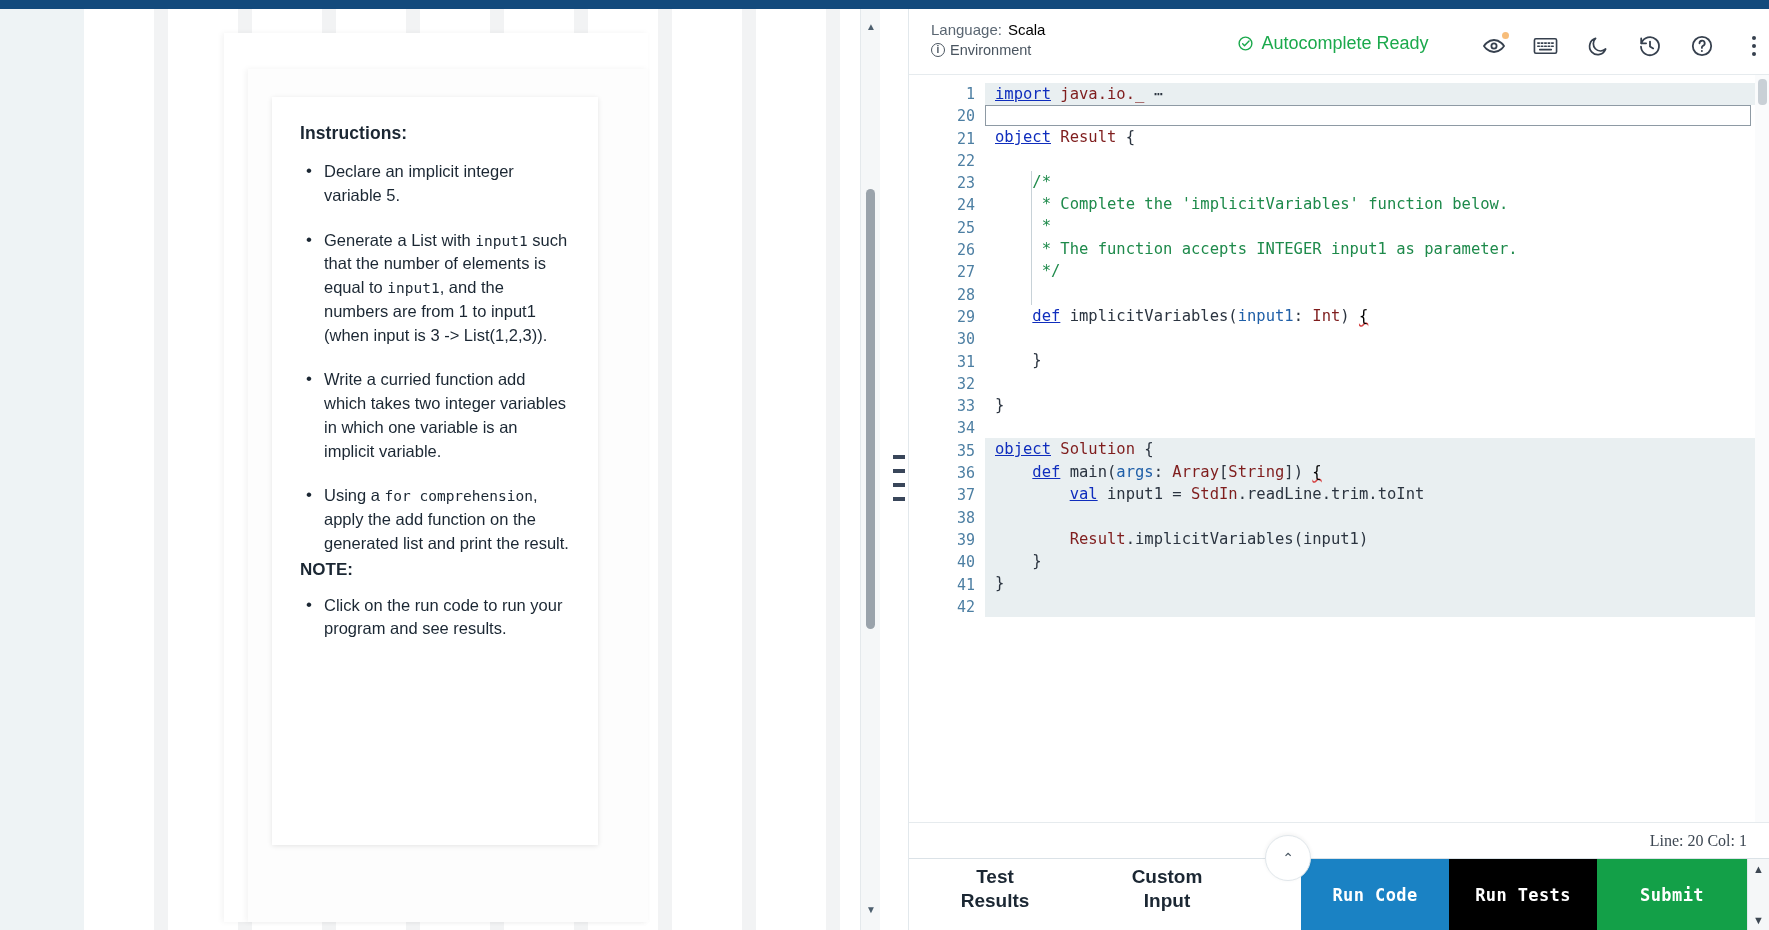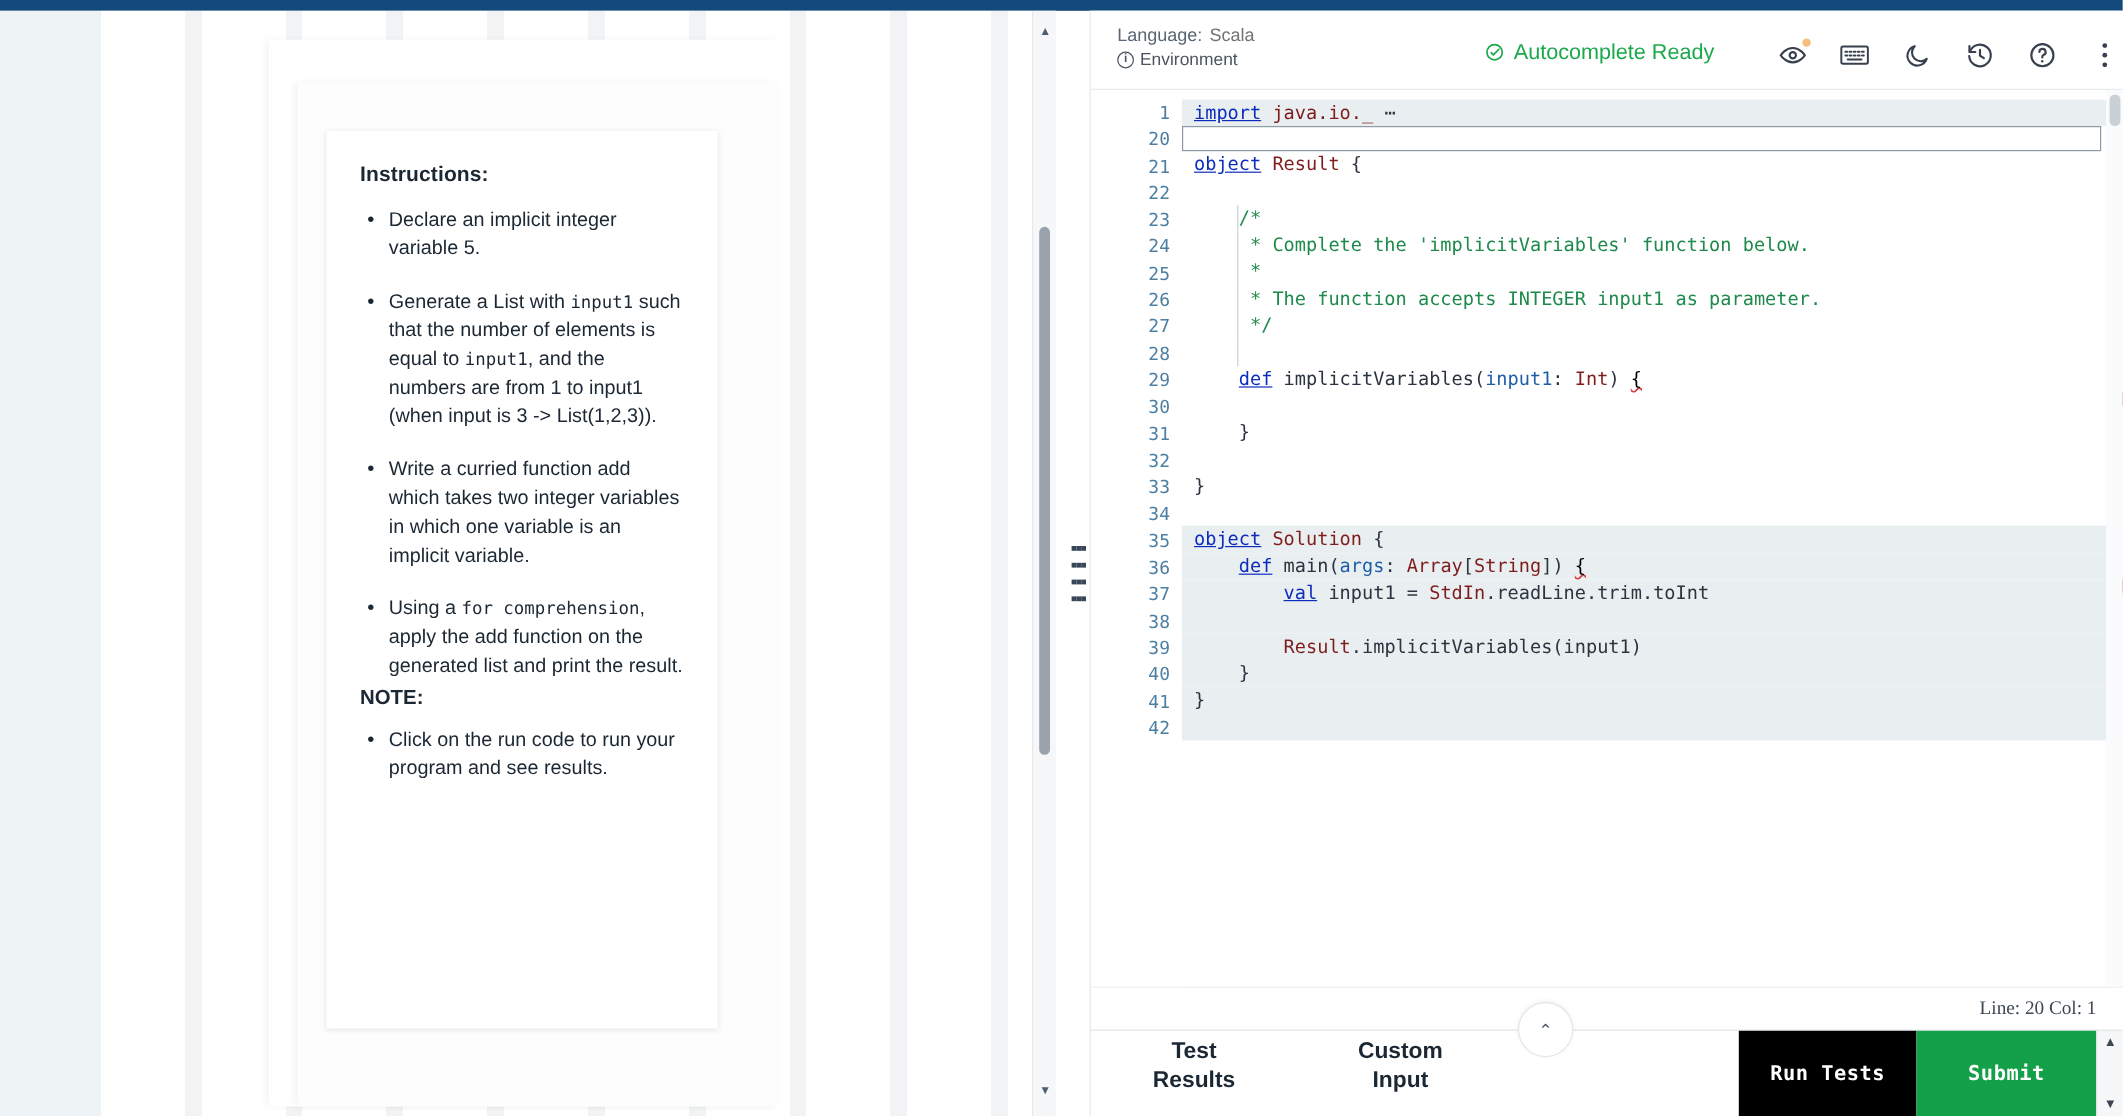--- a/index.html
+++ b/index.html
@@ -34,21 +34,21 @@
     position:absolute; left:224px; top:24px; width:424px; height:889px;
     background:#ffffff;
     box-shadow: -2px 0 6px rgba(0,0,0,0.05);
   }
   .card-mid {
     position:absolute; left:248px; top:60px; width:400px; height:853px;
     background:#fdfdfd;
     box-shadow: -2px 0 6px rgba(0,0,0,0.05);
   }
   .card-inner {
-    position:absolute; left:272px; top:100px; width:326px; height:748px;
+    position:absolute; left:272px; top:88px; width:326px; height:748px;
     background:#ffffff;
     box-shadow: 0 1px 5px rgba(0,0,0,0.10);
     padding: 26px 28px 20px 28px;
     overflow:hidden;
   }
   .instr-title {
     font-size:17.5px; font-weight:bold; color:#1b2733;
     margin-bottom:16px; letter-spacing:.1px;
   }
   .instr-list { list-style:none; }
@@ -108,21 +108,21 @@
     background:#ffffff; border-left:1px solid #e2e8ec;
     display:flex; flex-direction:column;
   }
   .editor-header {
     height:66px; flex:0 0 66px;
     display:flex; align-items:flex-start; padding:12px 14px 0 22px;
     border-bottom:1px solid #e6ebee; background:#fff;
   }
   .lang-block { display:flex; flex-direction:column; gap:4px; }
   .lang-row { font-size:15px; color:#5a6672; }
-  .lang-val { color:#737373; margin-left:6px;margin-top:16px; }
+  .lang-val { color:#000000; margin-left:6px;margin-top:16px; }
   .env-row {
     display:flex; align-items:center; gap:5px;
     font-size:14.5px; color:#4a5560;
   }
   .info-circle {
     width:14px; height:14px; border:1.4px solid #4a5560; border-radius:50%;
     display:inline-flex; align-items:center; justify-content:center;
     font-size:10px; line-height:1; font-weight:bold;
   }
   .ac-status {
@@ -443,20 +443,23 @@
       <div class="btab">
         <span>Custom</span>
         <span>Input</span>
       </div>
       <div class="btab-spacer"></div>
 
       <div class="collapse-pill">
         <span>⌃</span>
       </div>
 
+      <div class="bbtn run">
+        <span>Run Code</span>
+      </div>
       <div class="bbtn tests">
         <span>Run Tests</span>
       </div>
       <div class="bbtn submit">
         <span>Submit</span>
       </div>
       <div class="bs-scroll">
         <span>▲</span>
         <span>▼</span>
       </div>

